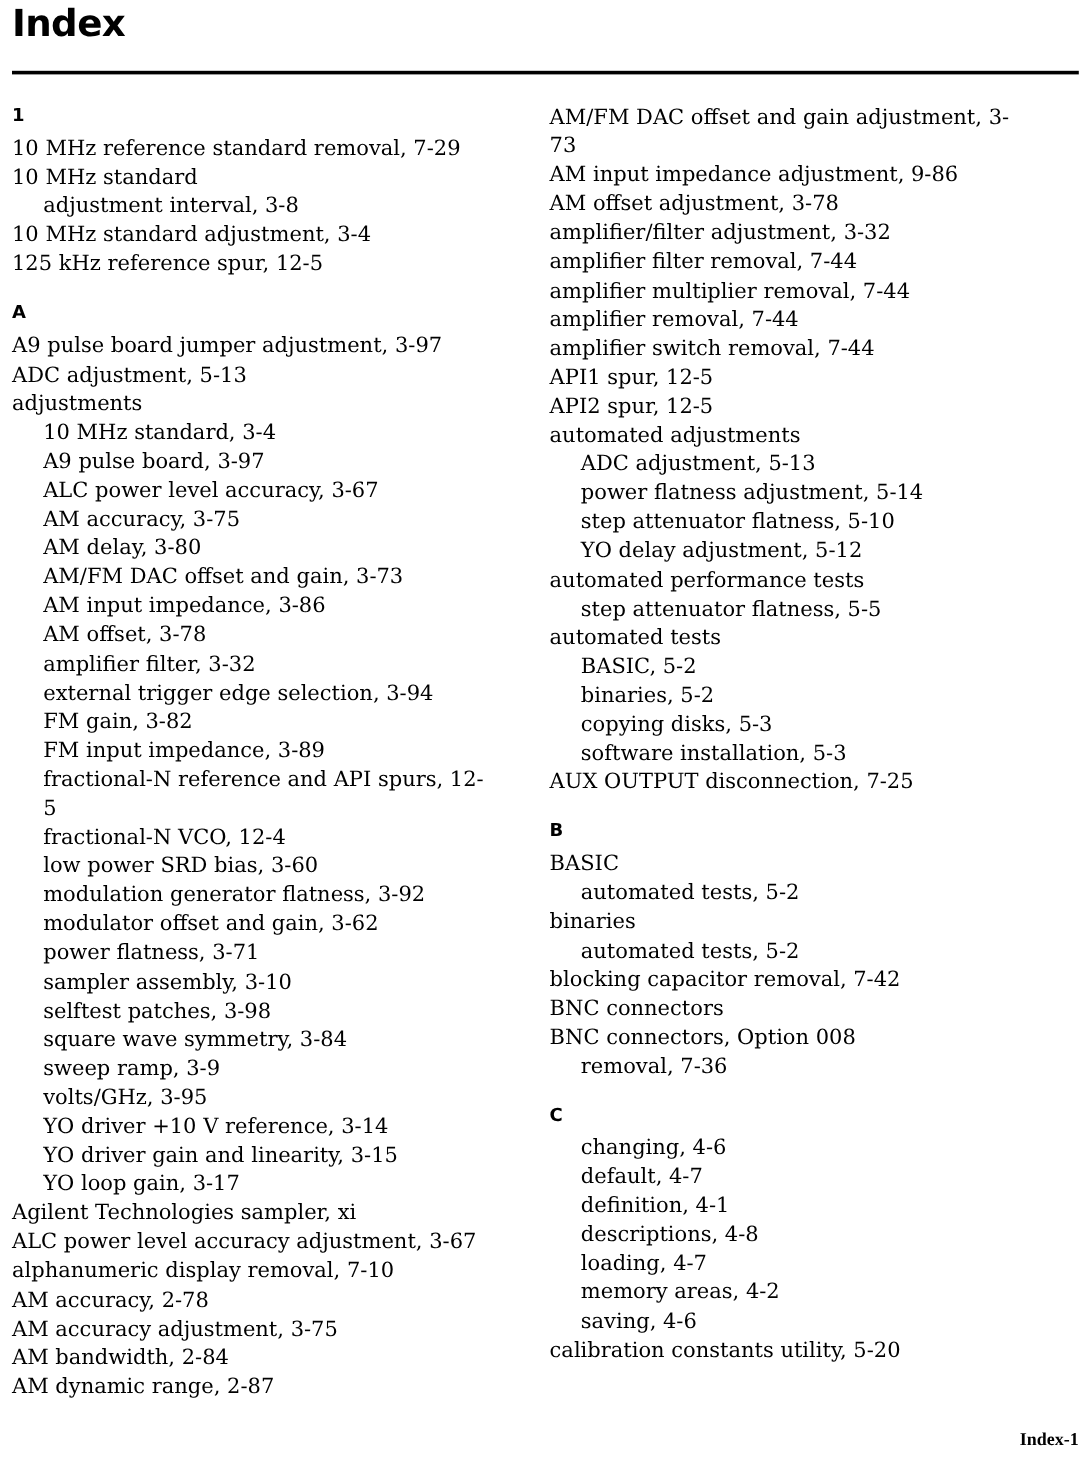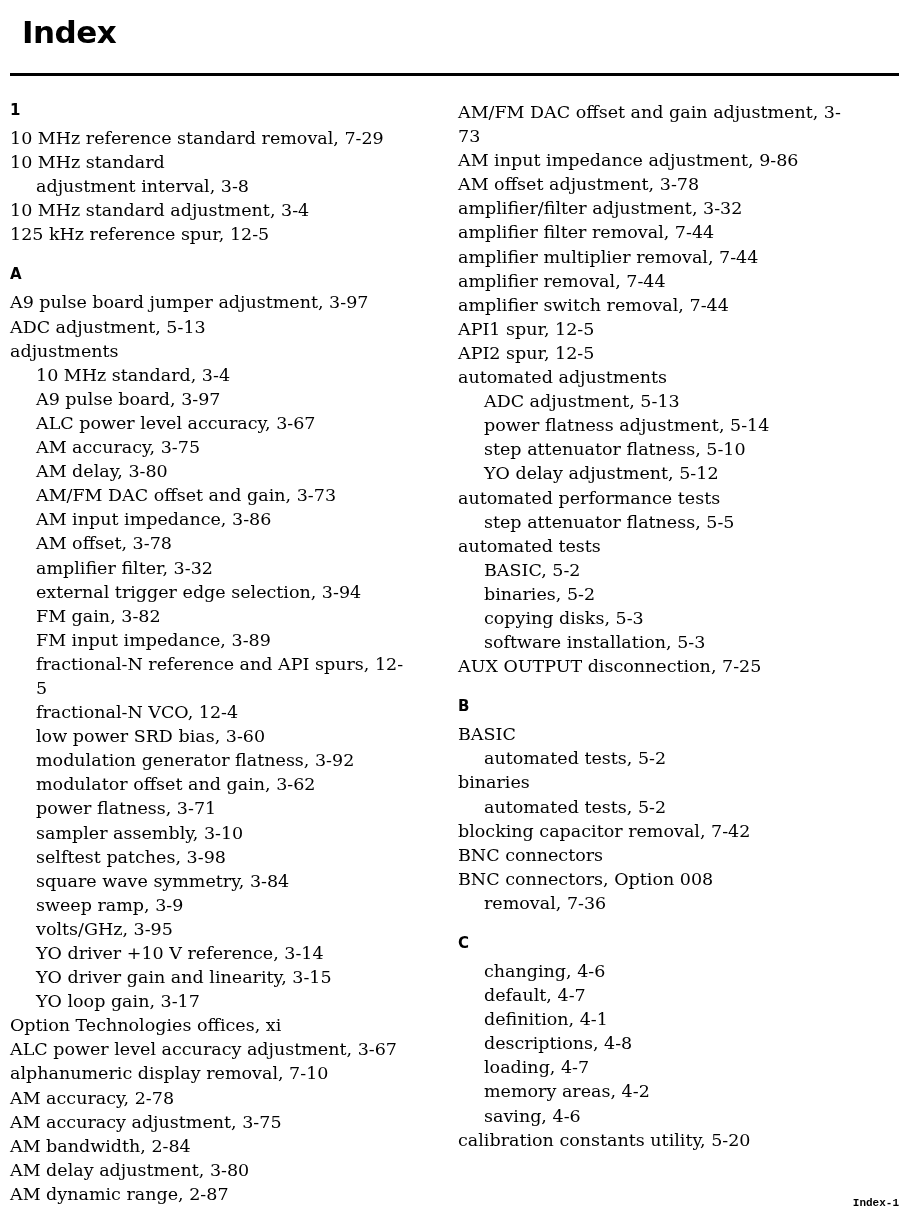--- a/index.html
+++ b/index.html
@@ -22,22 +22,22 @@
     width: 909px;
     height: 1221px;
     box-sizing: border-box;
     padding: 0 10px;
   }
   .page-title {
     font-family: "DejaVu Sans", sans-serif;
     font-weight: bold;
     font-size: 31px;
     letter-spacing: -0.5px;
-    margin: 12px;
-    padding: 0 0 9px 0;
+    margin: 0;
+    padding: 0 0 19px 0;
     line-height: 40px;
   }
   .title-rule {
     border: none;
     border-top: 3px solid #000;
     margin: 0 0 24px 0;
     height: 0;
   }
   .columns {
     display: flex;
@@ -70,23 +70,23 @@
   .entry.sub {
     padding-left: 26px;
   }
   .bold-ref {
     font-weight: bold;
   }
   .footer {
     position: absolute;
     right: 10px;
     bottom: 12px;
-    font-family: Liberation Mono, monospace;
+    font-family: Liberation Serif, serif;
     font-weight: bold;
-    font-size: 11px;
+    font-size: 15px;
   }
 </style>
 </head>
 <body>
 
 <div class="page">
   <h1 class="page-title">Index</h1>
   <hr class="title-rule">
 
   <div class="columns">
@@ -120,27 +120,26 @@
         <div class="entry sub">modulator offset and gain, 3-62</div>
         <div class="entry sub">power flatness, 3-71</div>
         <div class="entry sub">sampler assembly, 3-10</div>
         <div class="entry sub">selftest patches, 3-98</div>
         <div class="entry sub">square wave symmetry, 3-84</div>
         <div class="entry sub">sweep ramp, 3-9</div>
         <div class="entry sub">volts/GHz, 3-95</div>
         <div class="entry sub">YO driver +10 V reference, 3-14</div>
         <div class="entry sub">YO driver gain and linearity, 3-15</div>
         <div class="entry sub">YO loop gain, 3-17</div>
-        <div class="entry">Option Technologies offices, xi</div>
+        <div class="entry">Agilent Technologies sampler, xi</div>
         <div class="entry wrap">ALC power level accuracy adjustment, 3-67</div>
         <div class="entry">alphanumeric display removal, 7-10</div>
         <div class="entry">AM accuracy, 2-78</div>
         <div class="entry">AM accuracy adjustment, 3-75</div>
         <div class="entry">AM bandwidth, 2-84</div>
-        <div class="entry">AM delay adjustment, 3-80</div>
         <div class="entry">AM dynamic range, 2-87</div>
       </div>
     <div class="column" id="right-column">
         <div class="entry wrap">AM/FM DAC offset and gain adjustment, 3-73</div>
         <div class="entry">AM input impedance adjustment, 9-86</div>
         <div class="entry">AM offset adjustment, 3-78</div>
         <div class="entry">amplifier/filter adjustment, 3-32</div>
         <div class="entry">amplifier filter removal, 7-44</div>
         <div class="entry">amplifier multiplier removal, 7-44</div>
         <div class="entry">amplifier removal, 7-44</div>

